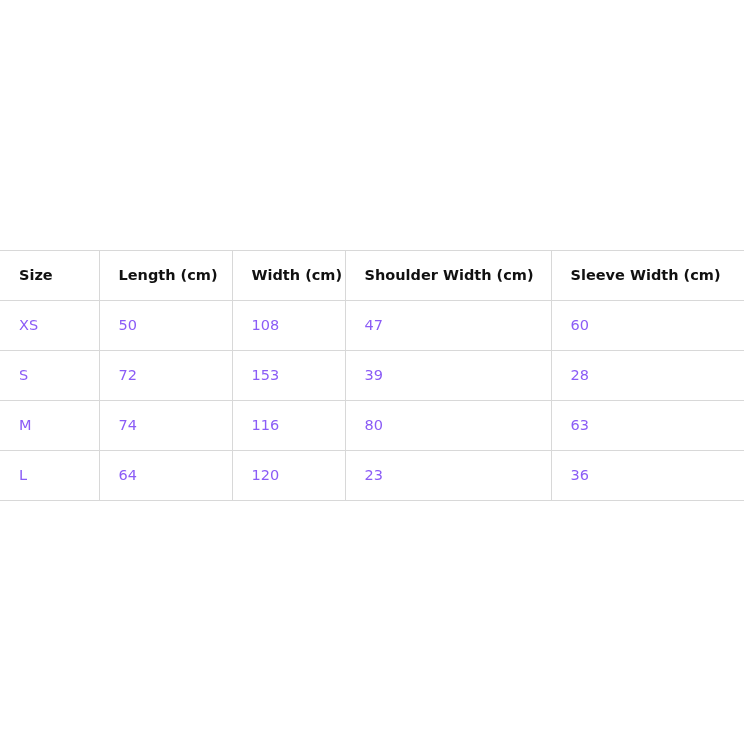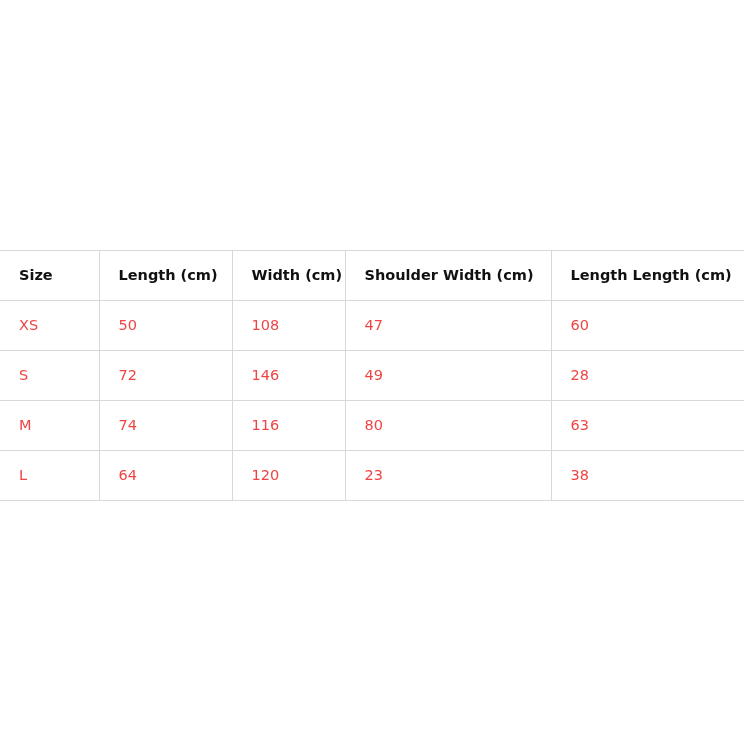--- a/index.html
+++ b/index.html
@@ -55,21 +55,21 @@
   table.size-table th:last-child,
   table.size-table td:last-child {
     border-right: none;
   }
   table.size-table thead th {
     font-weight: bold;
     color: #111111;
   }
   table.size-table tbody td {
     font-weight: normal;
-    color: #ef4444;
+    color: #8b5cf6;
   }
   table.size-table tbody tr:last-child td {
     border-bottom: 1px solid #d8d8d8;
   }
 </style>
 </head>
 <body>
 
 <div class="page">
   <div class="size-table-wrap">
@@ -80,48 +80,48 @@
           <col class="c2">
           <col class="c3">
           <col class="c4">
       </colgroup>
       <thead>
         <tr>
           <th>Size</th>
           <th>Length (cm)</th>
           <th>Width (cm)</th>
           <th>Shoulder Width (cm)</th>
-          <th>Length Length (cm)</th>
+          <th>Sleeve Width (cm)</th>
         </tr>
       </thead>
       <tbody>
         <tr>
           <td>XS</td>
           <td>50</td>
           <td>108</td>
           <td>47</td>
           <td>60</td>
         </tr>
         <tr>
           <td>S</td>
           <td>72</td>
-          <td>146</td>
-          <td>49</td>
+          <td>153</td>
+          <td>39</td>
           <td>28</td>
         </tr>
         <tr>
           <td>M</td>
           <td>74</td>
           <td>116</td>
           <td>80</td>
           <td>63</td>
         </tr>
         <tr>
           <td>L</td>
           <td>64</td>
           <td>120</td>
           <td>23</td>
-          <td>38</td>
+          <td>36</td>
         </tr>
       </tbody>
     </table>
   </div>
 </div>
 
 </body></html>

